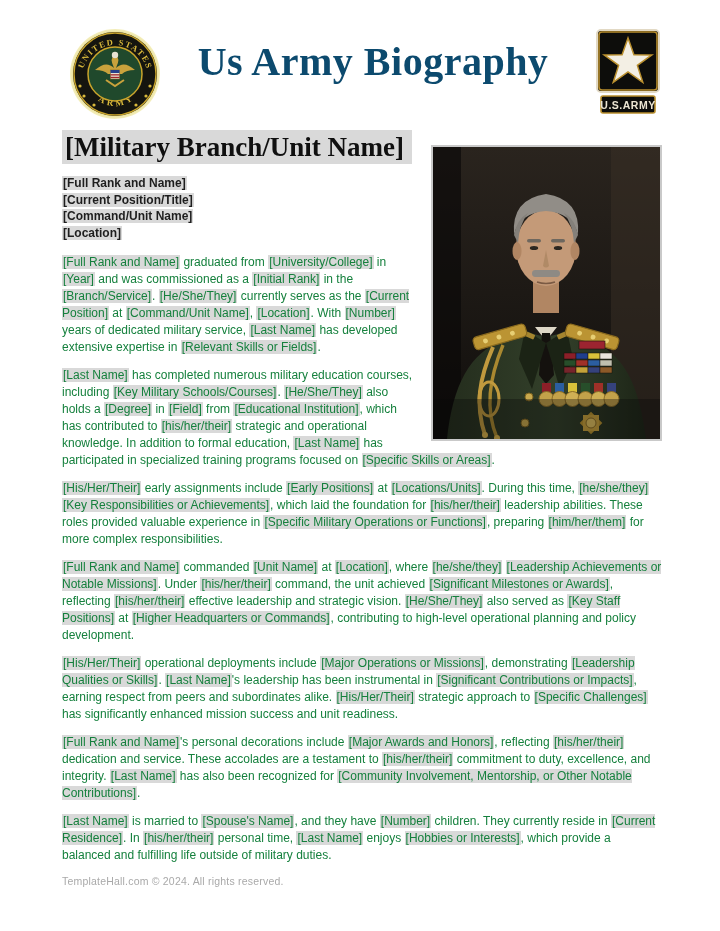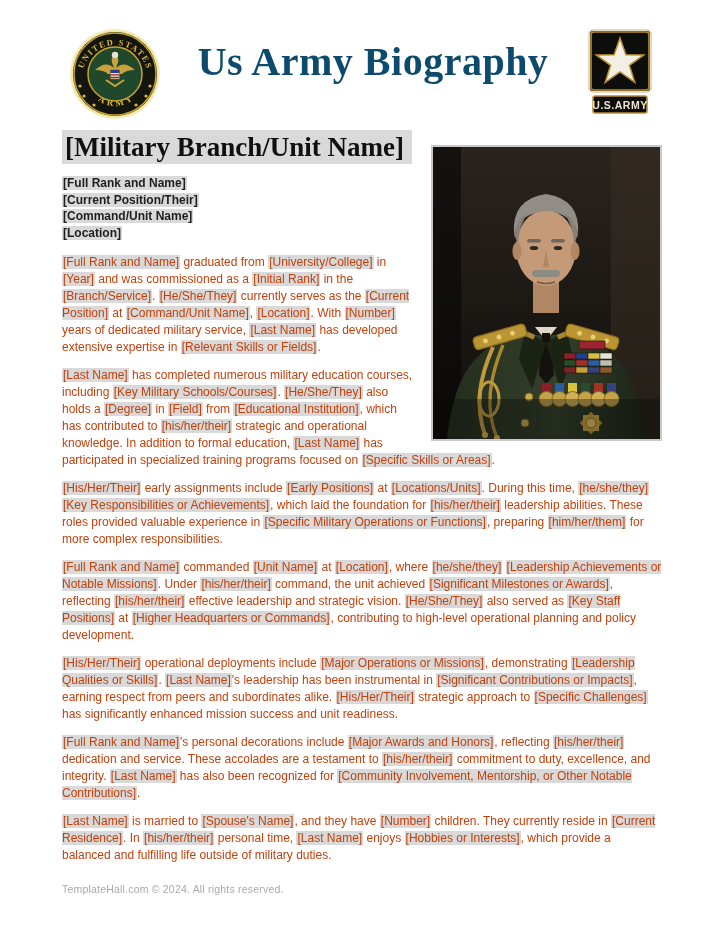--- a/index.html
+++ b/index.html
@@ -11,46 +11,46 @@
   .page{position:relative;width:720px;height:931px;overflow:hidden;background:#fff;}
 
   
   .header{display:flex;align-items:flex-start;padding:28px 56px 0 68px;height:92px;}
   .seal-wrap{width:94px;height:92px;flex:0 0 auto;}
   .page-title{
     flex:1;text-align:center;margin-top:14px;
     font-family:"Liberation Serif", serif;font-weight:bold;
     font-size:40px;color:#0c4a6e;letter-spacing:.5px;line-height:1;
   }
-  .star-wrap{width:80px;height:92px;flex:0 0 auto;display:flex;justify-content:flex-start;}
+  .star-wrap{width:80px;height:92px;flex:0 0 auto;display:flex;justify-content:flex-end;}
 
   
   .main{padding:0 58px 0 62px;margin-top:4px;}
   .photo-frame{
     float:right;width:227px;height:292px;margin:14px 0 10px 14px;
     border:2px solid #c9c9c9;background:#151310;box-sizing:content-box;
   }
   .doc-heading{
     font-family:"Liberation Serif", serif;font-weight:bold;
     font-size:27px;color:#101010;margin:11px 0 12px 0;line-height:1.2;
   }
   .doc-heading .hl-block{background:#d9d9d9;padding:2px 8px 2px 3px;}
   .info-lines{margin:0 0 13px 0;}
   .info-line{
     font-weight:bold;font-size:12px;line-height:16.5px;color:#1e1e1e;
   }
   .info-line .hl{background:#d9d9d9;padding:0 1px;}
   .paras p{
-    font-size:12px;line-height:17px;color:#c2410c;margin:0 0 11px 0;
+    font-size:12px;line-height:17px;color:#15803d;margin:0 0 11px 0;
   }
   .hl{background:#d9d9d9;padding:0 1px;}
 
   
   .footer{
-    position:absolute;left:62px;bottom:36px;
+    position:absolute;left:62px;bottom:44px;
     font-size:10.5px;color:#a9a9a9;letter-spacing:.2px;
   }
 </style>
 </head>
 <body>
 
 <div class="page">
 
   <div class="header">
 
@@ -212,21 +212,21 @@
         <circle cx="92" cy="276" r="4" fill="#c9a94e" stroke="#7c621f" stroke-width="1"></circle>
 
         <rect y="252" width="227" height="40" fill="#0a0908" opacity=".35"></rect>
       </svg>
     </div>
 
     <h1 class="doc-heading"><span class="hl-block">[Military Branch/Unit Name]</span></h1>
 
     <div class="info-lines">
         <div class="info-line"><span class="hl">[Full Rank and Name]</span></div>
-        <div class="info-line"><span class="hl">[Current Position/Their]</span></div>
+        <div class="info-line"><span class="hl">[Current Position/Title]</span></div>
         <div class="info-line"><span class="hl">[Command/Unit Name]</span></div>
         <div class="info-line"><span class="hl">[Location]</span></div>
       </div>
 
     <div class="paras">
         <p><span class="hl">[Full Rank and Name]</span><span> graduated from </span><span class="hl">[University/College]</span><span> in </span><span class="hl">[Year]</span><span> and was commissioned as a </span><span class="hl">[Initial Rank]</span><span> in the </span><span class="hl">[Branch/Service]</span><span>. </span><span class="hl">[He/She/They]</span><span> currently serves as the </span><span class="hl">[Current Position]</span><span> at </span><span class="hl">[Command/Unit Name]</span><span>, </span><span class="hl">[Location]</span><span>. With </span><span class="hl">[Number]</span><span> years of dedicated military service, </span><span class="hl">[Last Name]</span><span> has developed extensive expertise in </span><span class="hl">[Relevant Skills or Fields]</span><span>.</span></p>
         <p><span class="hl">[Last Name]</span><span> has completed numerous military education courses, including </span><span class="hl">[Key Military Schools/Courses]</span><span>. </span><span class="hl">[He/She/They]</span><span> also holds a </span><span class="hl">[Degree]</span><span> in </span><span class="hl">[Field]</span><span> from </span><span class="hl">[Educational Institution]</span><span>, which has contributed to </span><span class="hl">[his/her/their]</span><span> strategic and operational knowledge. In addition to formal education, </span><span class="hl">[Last Name]</span><span> has participated in specialized training programs focused on </span><span class="hl">[Specific Skills or Areas]</span><span>.</span></p>
         <p><span class="hl">[His/Her/Their]</span><span> early assignments include </span><span class="hl">[Early Positions]</span><span> at </span><span class="hl">[Locations/Units]</span><span>. During this time, </span><span class="hl">[he/she/they]</span><span> </span><span class="hl">[Key Responsibilities or Achievements]</span><span>, which laid the foundation for </span><span class="hl">[his/her/their]</span><span> leadership abilities. These roles provided valuable experience in </span><span class="hl">[Specific Military Operations or Functions]</span><span>, preparing </span><span class="hl">[him/her/them]</span><span> for more complex responsibilities.</span></p>
         <p><span class="hl">[Full Rank and Name]</span><span> commanded </span><span class="hl">[Unit Name]</span><span> at </span><span class="hl">[Location]</span><span>, where </span><span class="hl">[he/she/they]</span><span> </span><span class="hl">[Leadership Achievements or Notable Missions]</span><span>. Under </span><span class="hl">[his/her/their]</span><span> command, the unit achieved </span><span class="hl">[Significant Milestones or Awards]</span><span>, reflecting </span><span class="hl">[his/her/their]</span><span> effective leadership and strategic vision. </span><span class="hl">[He/She/They]</span><span> also served as </span><span class="hl">[Key Staff Positions]</span><span> at </span><span class="hl">[Higher Headquarters or Commands]</span><span>, contributing to high-level operational planning and policy development.</span></p>
         <p><span class="hl">[His/Her/Their]</span><span> operational deployments include </span><span class="hl">[Major Operations or Missions]</span><span>, demonstrating </span><span class="hl">[Leadership Qualities or Skills]</span><span>. </span><span class="hl">[Last Name]</span><span>'s leadership has been instrumental in </span><span class="hl">[Significant Contributions or Impacts]</span><span>, earning respect from peers and subordinates alike. </span><span class="hl">[His/Her/Their]</span><span> strategic approach to </span><span class="hl">[Specific Challenges]</span><span> has significantly enhanced mission success and unit readiness.</span></p>

